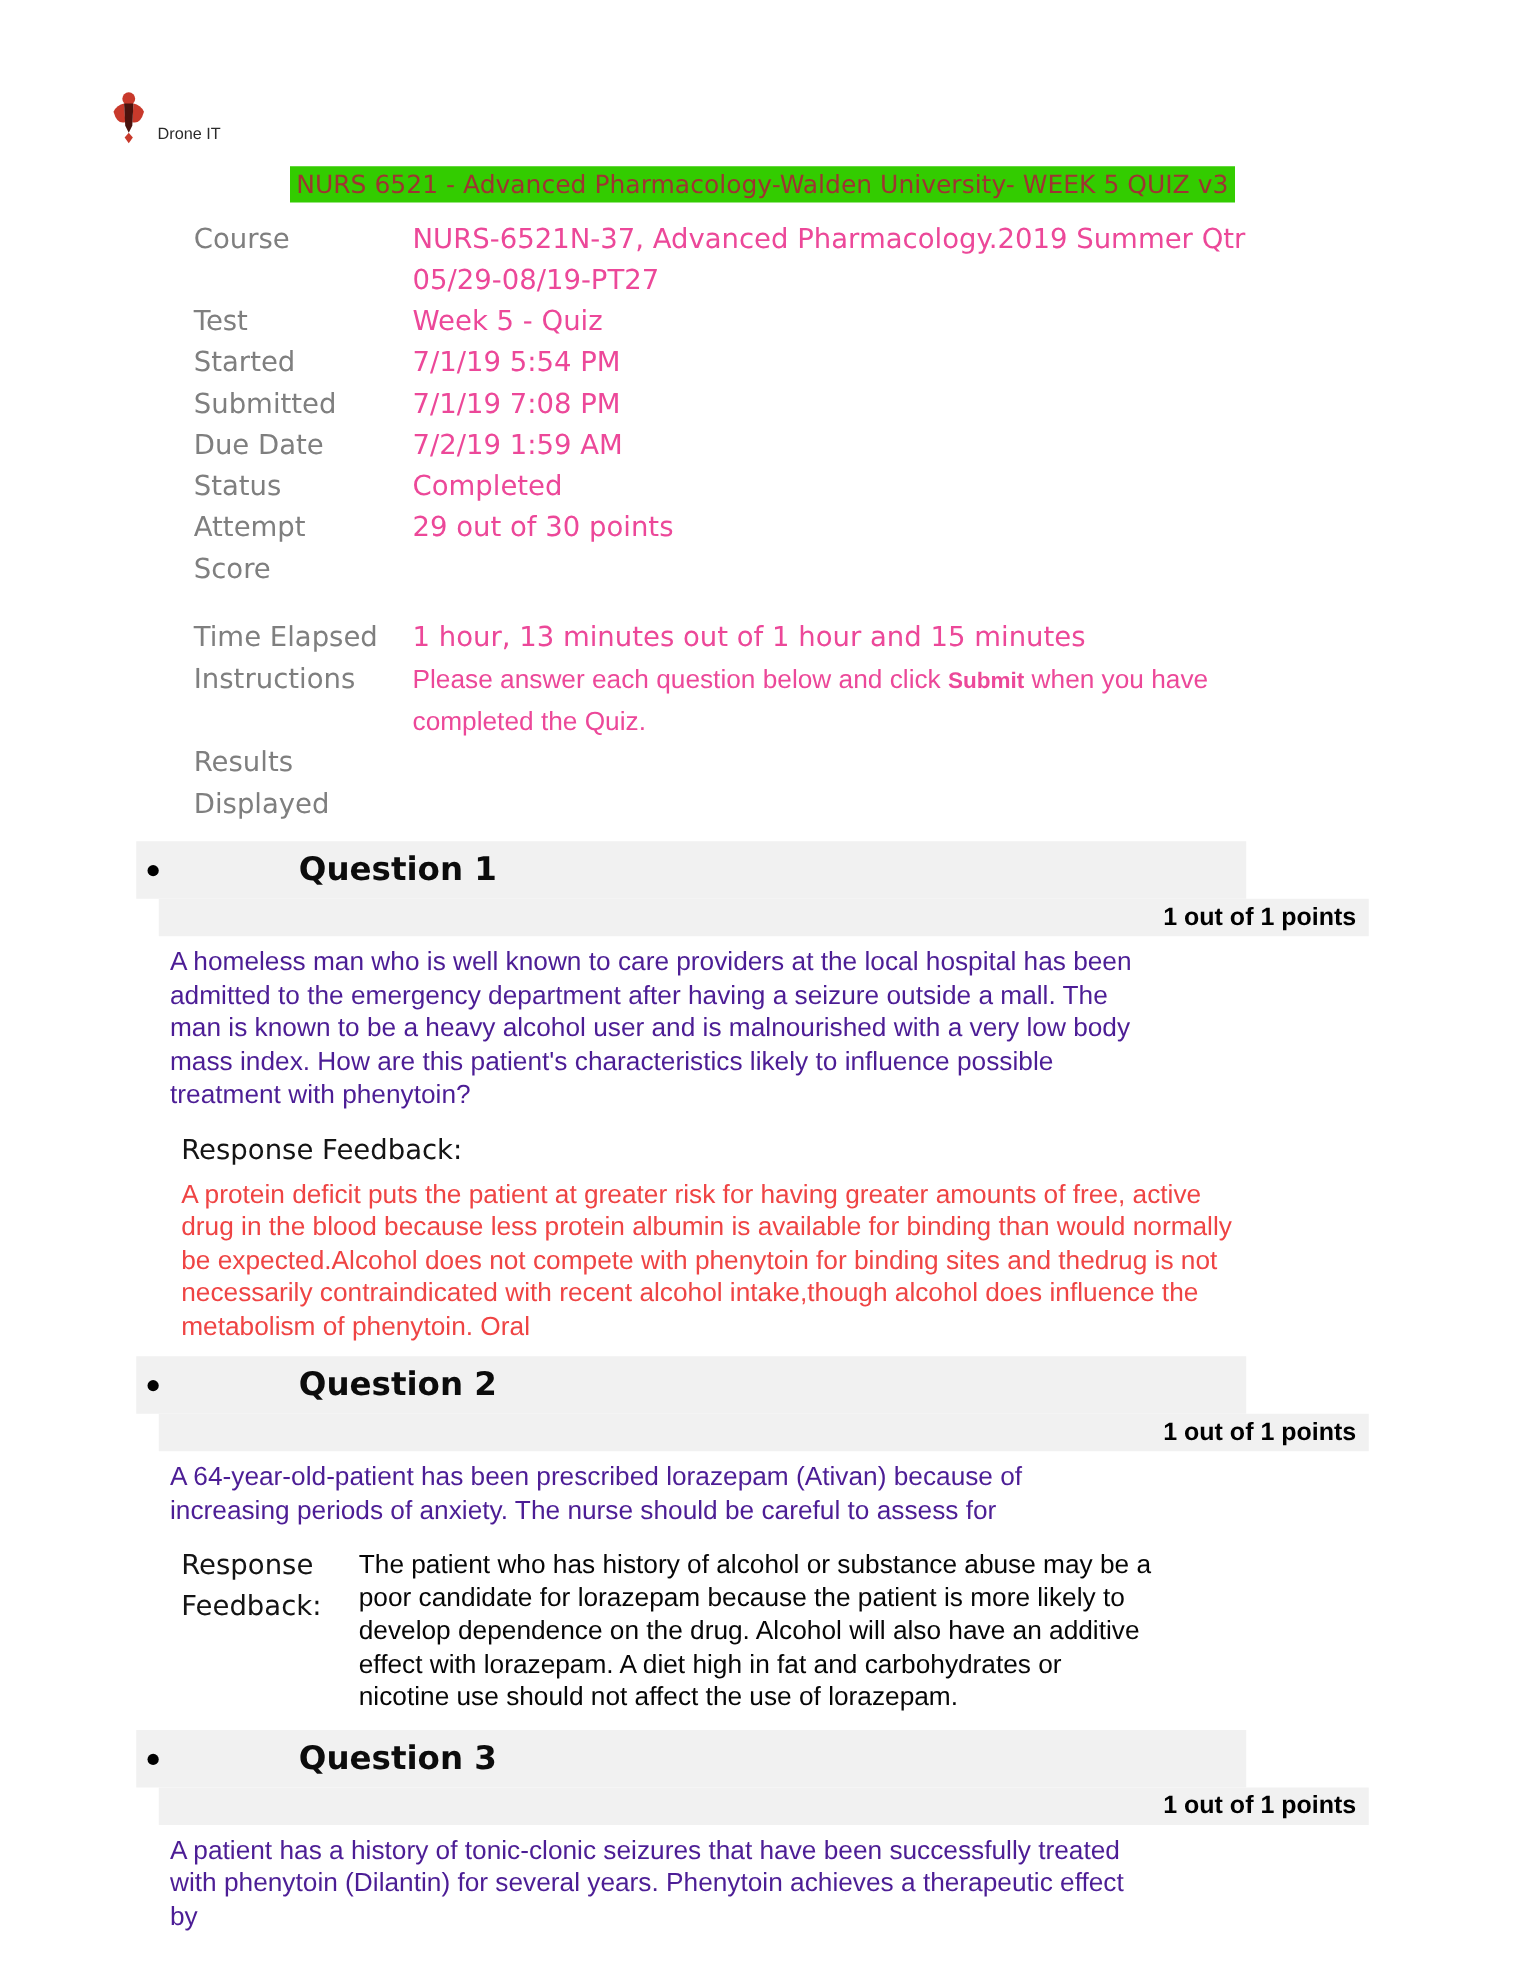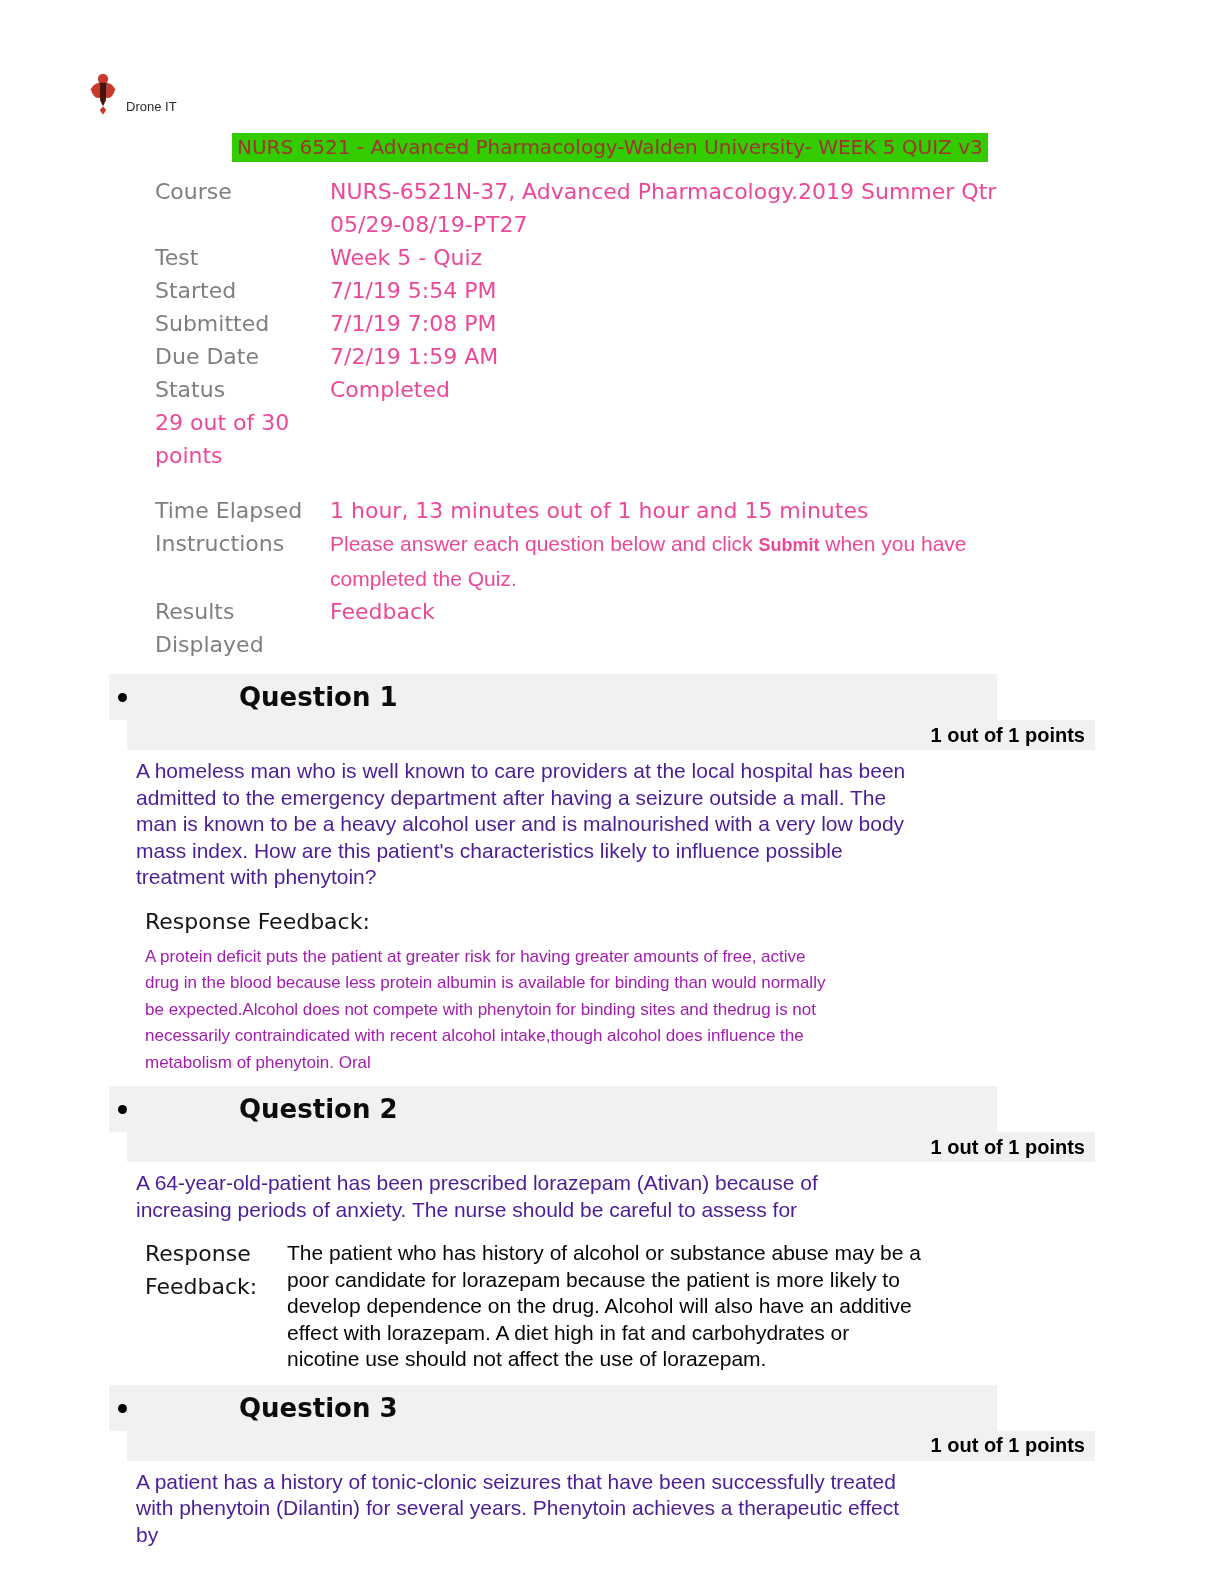--- a/index.html
+++ b/index.html
@@ -70,21 +70,21 @@
     font-size: 21px; line-height: 26.5px; color: #4c1d95;
     white-space: pre-line;
   }
   .fb-label {
     margin: 14px 0 0 145px;
     font-family: "DejaVu Sans", sans-serif;
     font-size: 22px; line-height: 33px; color: #141414;
   }
   .fb-text {
     margin: 6px 0 0 145px; width: 1000px;
-    font-size: 17px; line-height: 26.5px; color: #a21caf;
+    font-size: 21px; line-height: 26.5px; color: #ef4444;
     white-space: pre-line;
   }
   .fb-grid {
     margin: 14px 0 0 145px;
     display: grid; grid-template-columns: 142px 720px;
   }
   .fb-grid .fb-grid-label {
     font-family: "DejaVu Sans", sans-serif;
     font-size: 22px; line-height: 33px; color: #141414;
   }
@@ -125,34 +125,35 @@
 
   <div class="meta-label">Submitted</div>
   <div class="meta-value">7/1/19 7:08 PM</div>
 
   <div class="meta-label">Due Date</div>
   <div class="meta-value">7/2/19 1:59 AM</div>
 
   <div class="meta-label">Status</div>
   <div class="meta-value">Completed</div>
 
+  <div class="meta-label">Attempt
+Score</div>
   <div class="meta-value">29 out of 30 points</div>
 
   <div class="meta-spacer"></div>
 
   <div class="meta-label">Time Elapsed</div>
   <div class="meta-value">1 hour, 13 minutes out of 1 hour and 15 minutes</div>
 
   <div class="meta-label">Instructions</div>
   <div class="meta-value arial"><span>Please answer each question below and click </span><span class="submit-word">Submit</span><span> when you have
 completed the Quiz.</span></div>
 
   <div class="meta-label">Results
 Displayed</div>
-  <div class="meta-value">Feedback</div>
 </div>
 
 <div class="question q1">
   <div class="q-head">
     <span class="bullet"></span>
     <span class="q-title">Question 1</span>
   </div>
   <div class="q-points-band">
     <span class="q-points">1 out of 1 points</span>
   </div>

